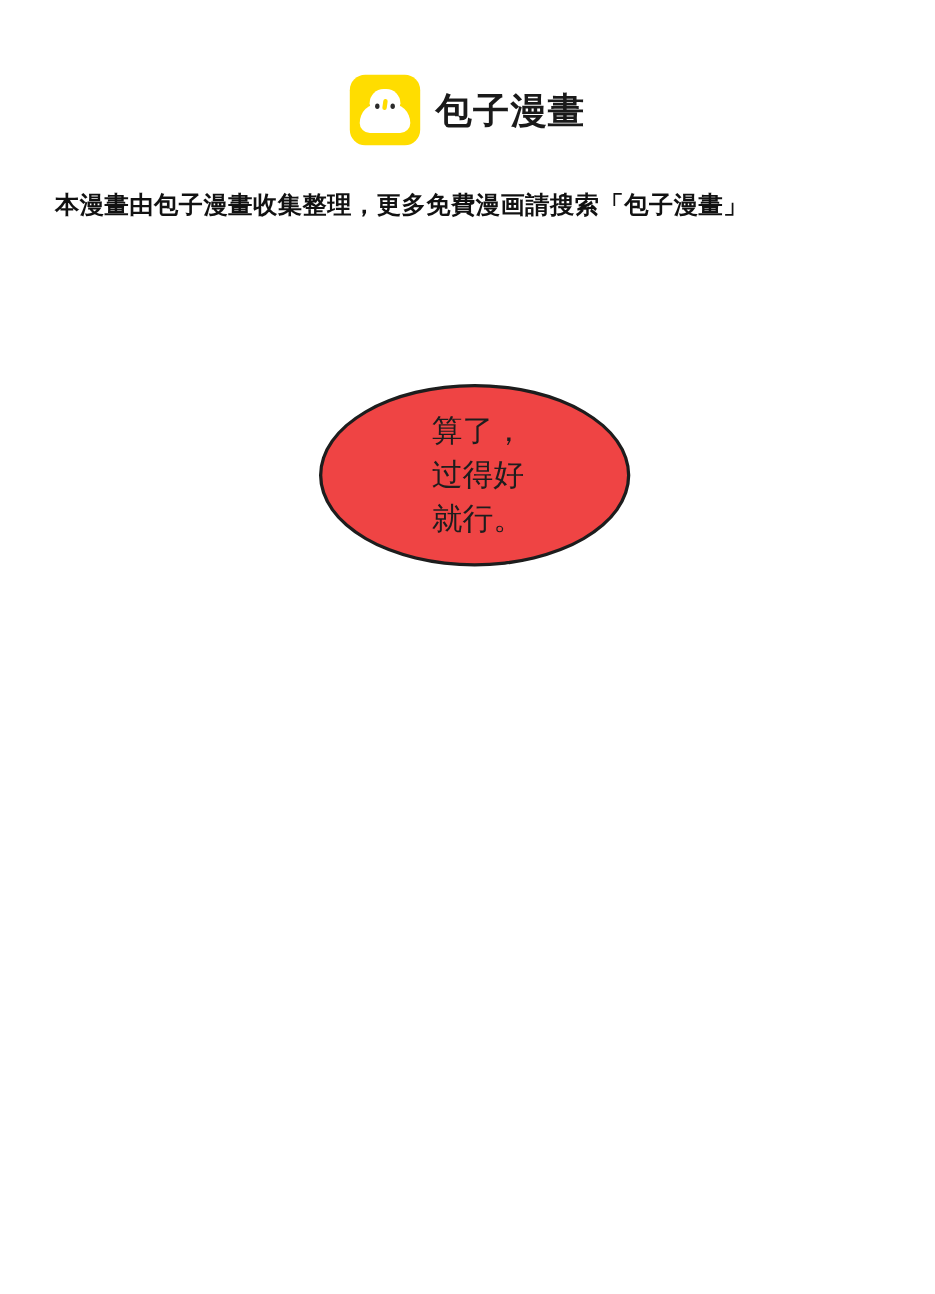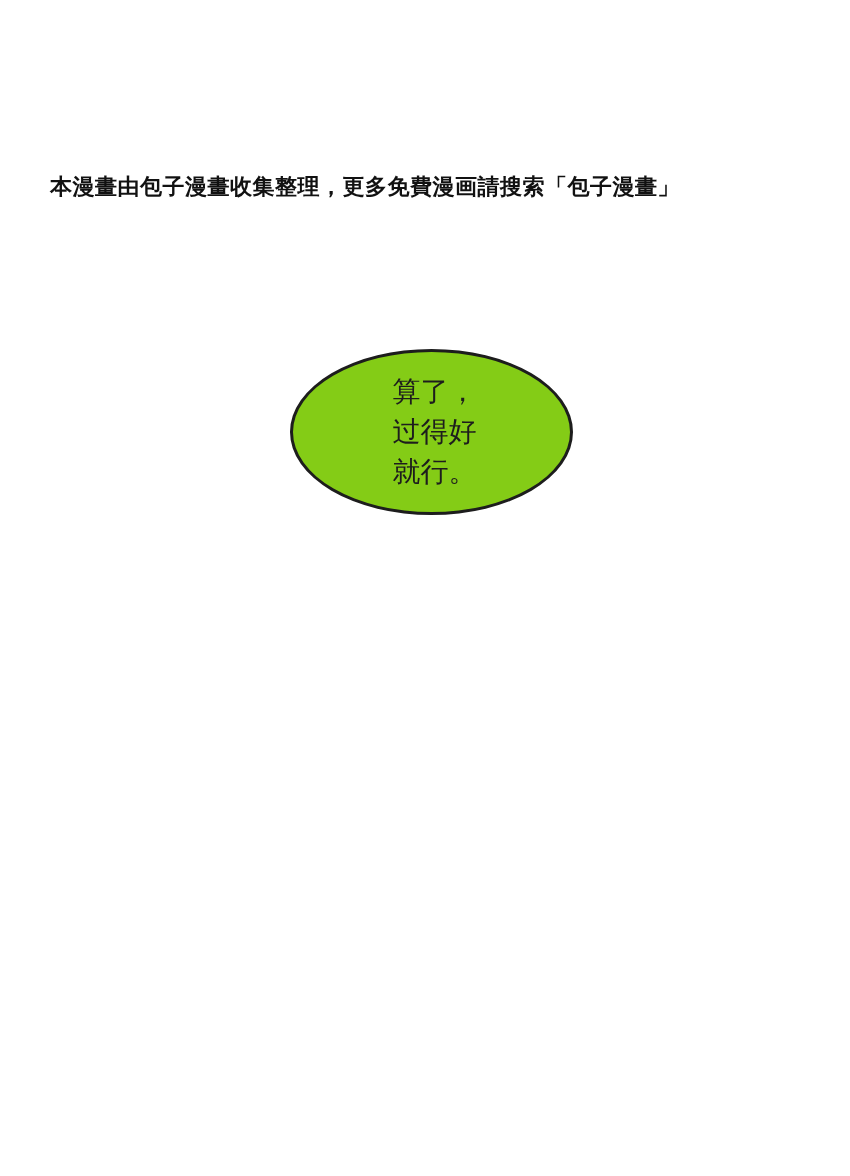--- a/index.html
+++ b/index.html
@@ -114,21 +114,21 @@
 
   
   .bubble {
     position: absolute;
     left: 290px;
     top: 349px;
     width: 283px;
     height: 166px;
     border: 3px solid #1d1d1d;
     border-radius: 50% / 50%;
-    background: #84cc16;
+    background: #ef4444;
     box-sizing: border-box;
   }
   .bubble-text {
     position: absolute;
     left: 0;
     top: 50%;
     transform: translateY(-50%);
     width: 100%;
     text-align: center;
     font-size: 28px;
@@ -147,20 +147,32 @@
     width: 850px;
     height: 28px;
     background: #ffffff;
   }
 </style>
 </head>
 <body>
 
 <div class="page">
 
+  <div class="brand-row">
+    <div class="brand-logo">
+      <div class="bun">
+        <div class="bun-body"></div>
+        <div class="bun-top"></div>
+        <div class="bun-fold"></div>
+        <div class="bun-eye left"></div>
+        <div class="bun-eye right"></div>
+      </div>
+    </div>
+    <div class="brand-name">包子漫畫</div>
+  </div>
 
   <div class="promo-line">本漫畫由包子漫畫收集整理，更多免費漫画請搜索「包子漫畫」</div>
 
   <div class="bubble">
     <div class="bubble-text">算了，
 过得好
 就行。</div>
   </div>
 
   <div class="bottom-strip"></div>

